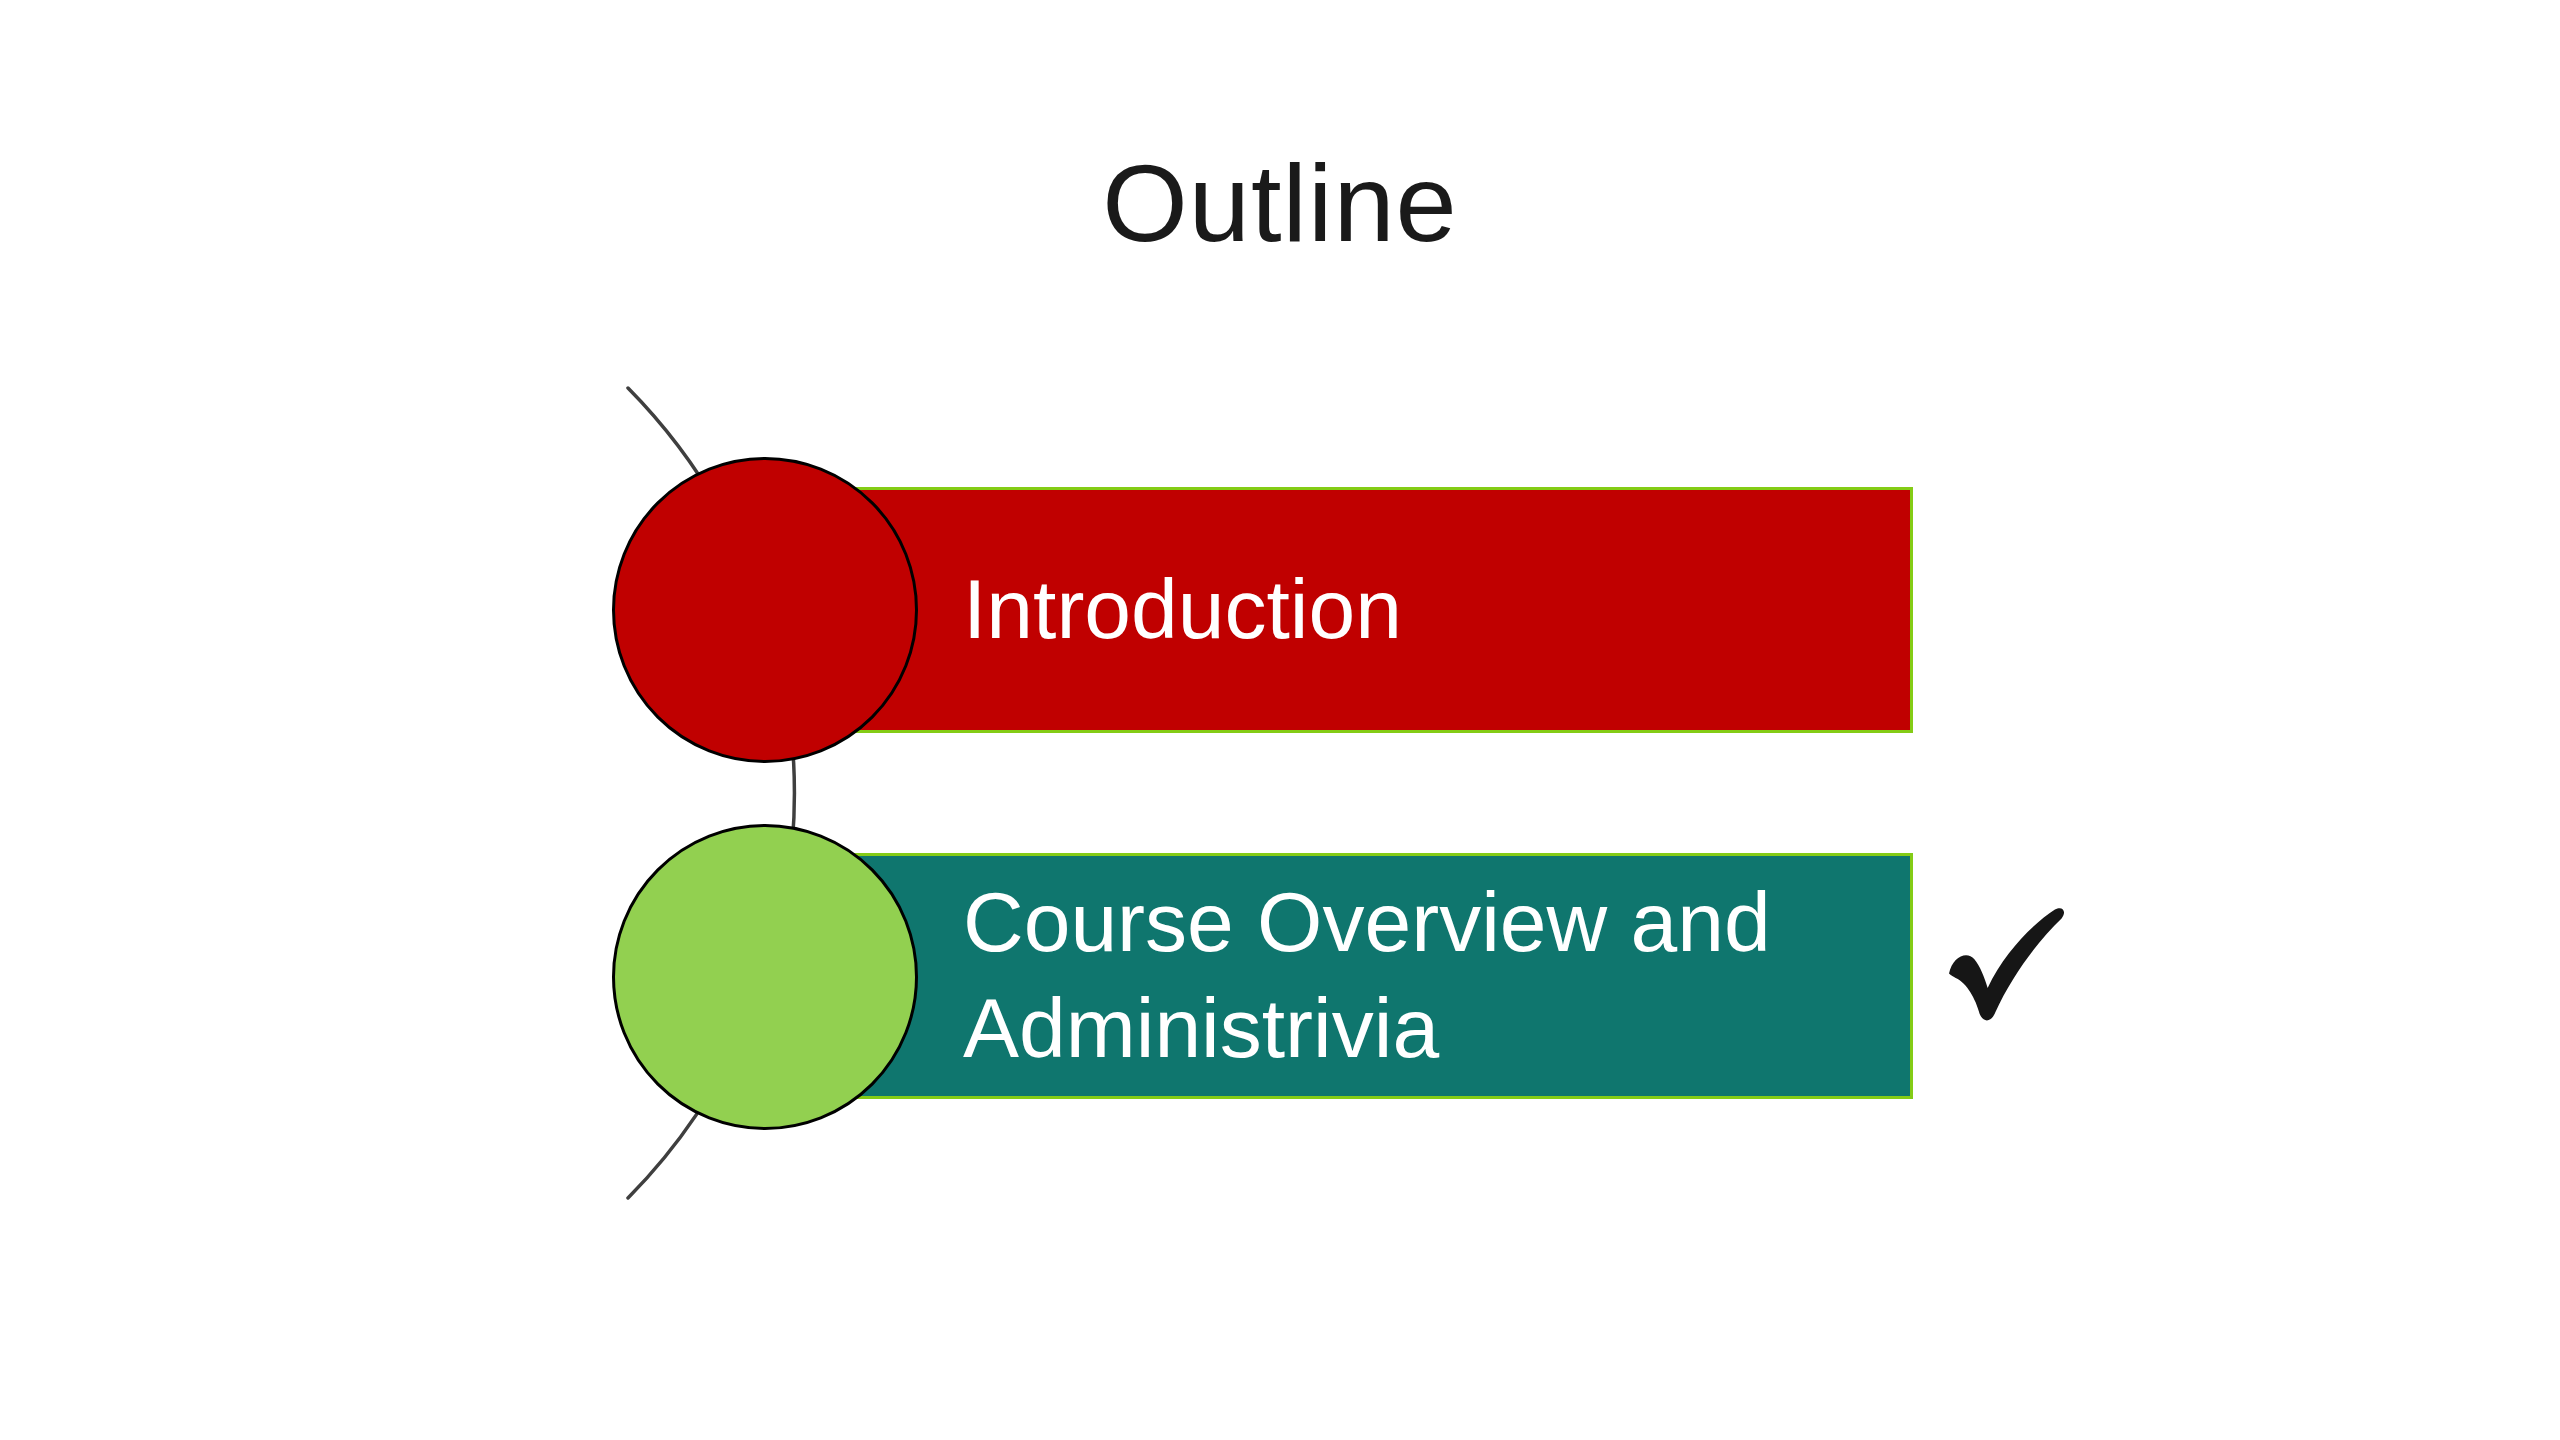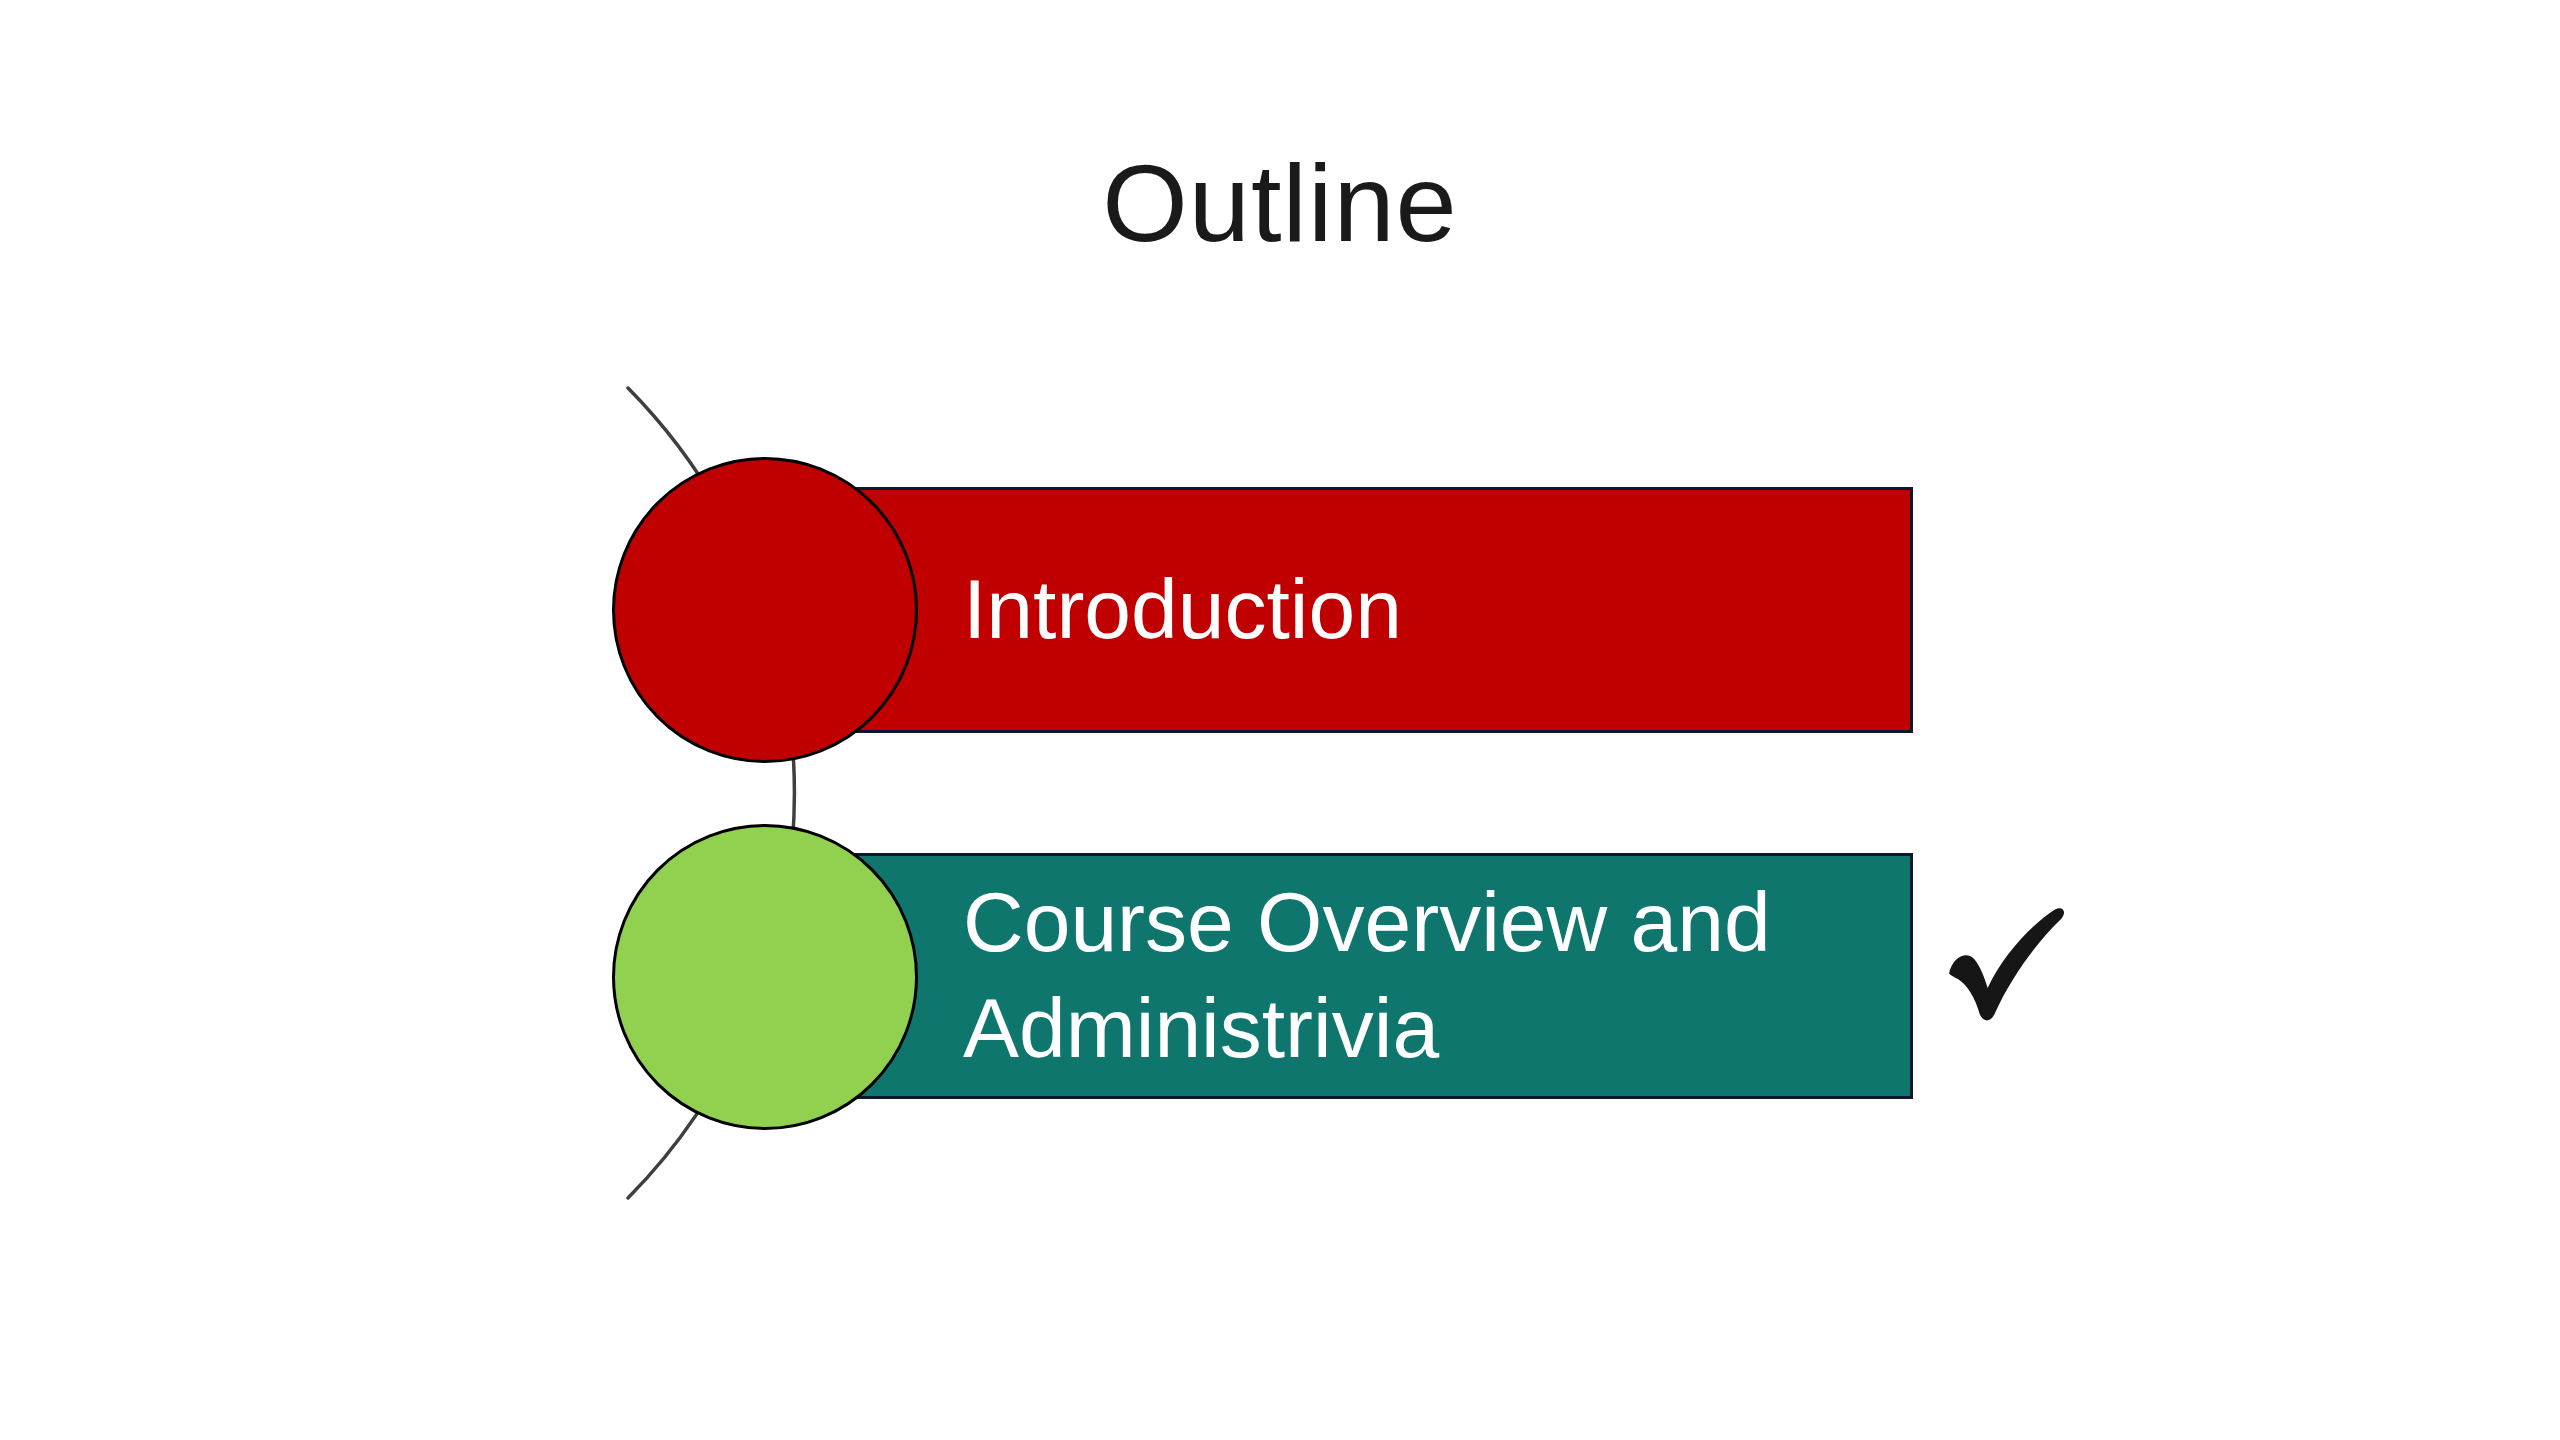--- a/index.html
+++ b/index.html
@@ -29,21 +29,21 @@
     left: 0; top: 0;
     width: 2560px; height: 1440px;
     z-index: 0;
   }
 
   .agenda-bar {
     position: absolute;
     left: 800px;
     width: 1113px;
     height: 246px;
-    border: 3px solid #0f172a;
+    border: 3px solid #84cc16;
     display: flex;
     align-items: center;
     z-index: 1;
   }
   .agenda-bar.first  { top: 487px; }
   .agenda-bar.second { top: 853px; }
 
   .agenda-label {
     color: #ffffff;
     font-size: 84px;

